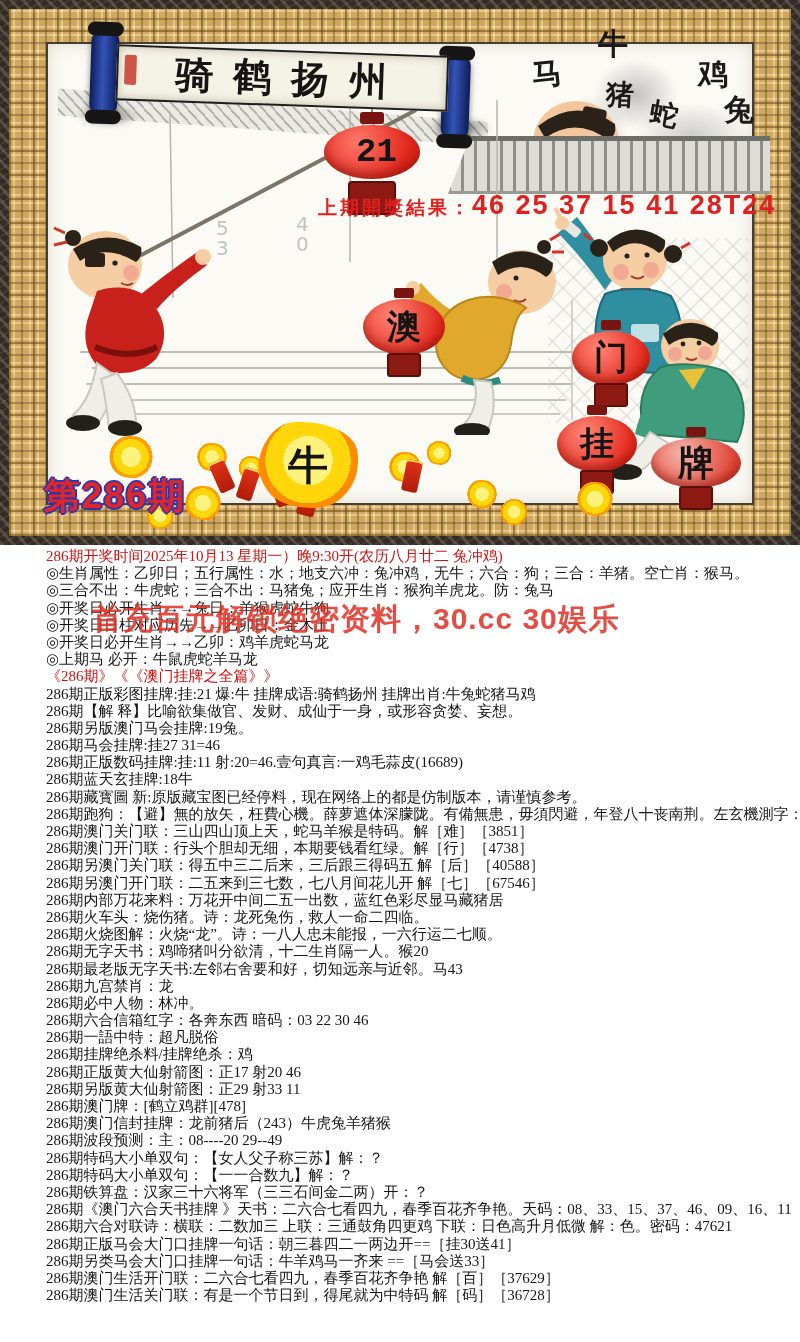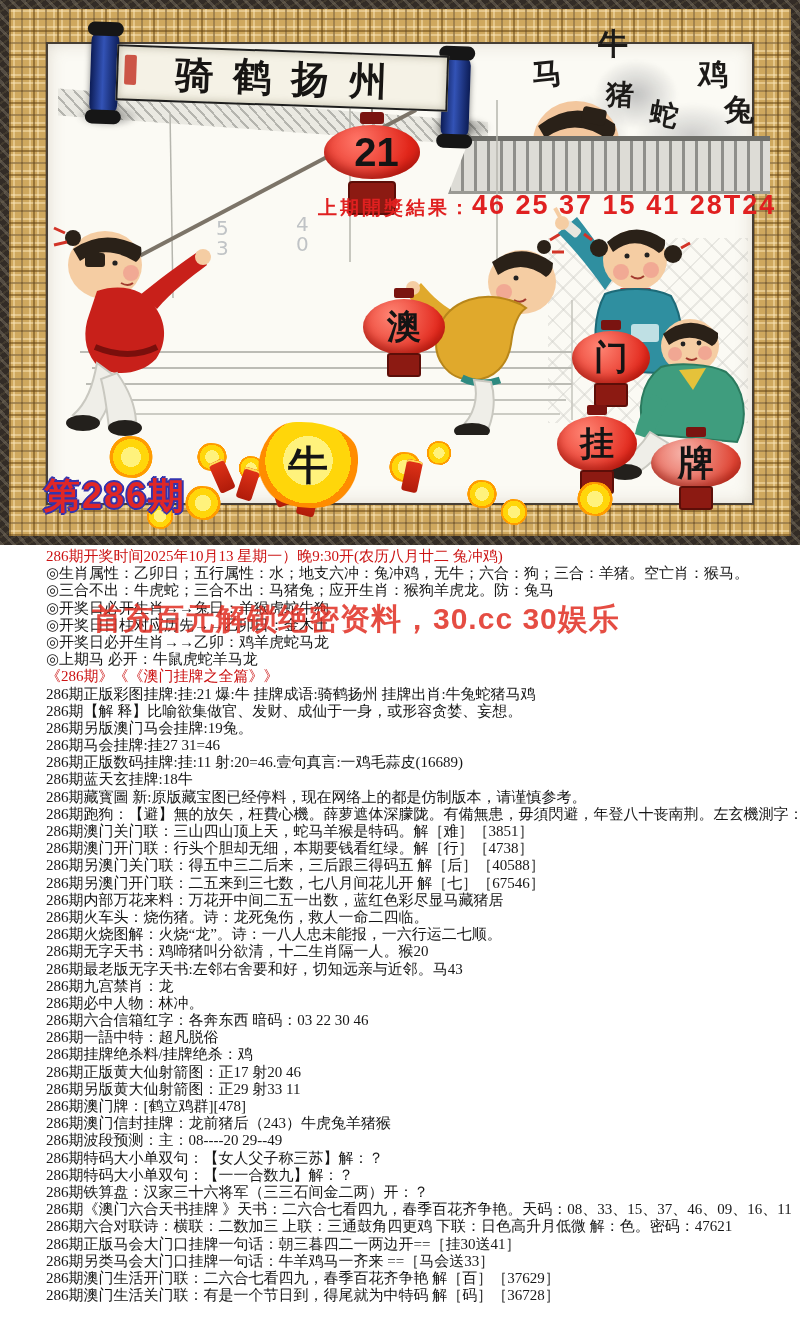--- a/index.html
+++ b/index.html
@@ -51,21 +51,21 @@
   .seal{position:absolute;left:36px;top:22px;width:12px;height:30px;background:#c43a2a;opacity:.85;border-radius:2px;}
   .roller-shadow{position:absolute;width:64px;height:24px;border-radius:50%;z-index:4;
       background:radial-gradient(closest-side,rgba(40,40,40,.55),transparent);filter:blur(2px);}
 
   
   .l21{position:absolute;left:323px;top:112px;z-index:6;width:98px;}
   .l21 .cap{width:24px;height:12px;background:#7a1410;margin:0 auto;border-radius:3px;}
   .l21 .ball{width:96px;height:54px;border-radius:50%;margin:1px auto 0;
       background:radial-gradient(circle at 35% 30%,#ff7668,#e2261a 72%);
       display:flex;align-items:center;justify-content:center;box-shadow:inset 0 -6px 10px rgba(120,10,5,.5);}
-  .l21 .num{font-size:40px;font-weight:bold;color:#141414;font-family:Liberation Sans, sans-serif;margin-left:9px;}
+  .l21 .num{font-size:34px;font-weight:bold;color:#141414;font-family:Liberation Mono, monospace;margin-left:9px;}
   .l21 .box{width:44px;height:30px;background:#8c1a12;border:2px solid #5c0e08;border-radius:4px;margin:2px auto 0;}
 
   
   .zo{position:absolute;z-index:4;font-weight:bold;color:#1c1a18;font-size:30px;}
 
   
   .result{position:absolute;left:318px;top:190px;z-index:6;white-space:nowrap;}
   .result .lab{font-size:19px;font-weight:bold;color:#e02020;letter-spacing:3px;}
   .result .nums{font-size:27px;font-weight:bold;color:#e02020;letter-spacing:2px;font-family:"Liberation Sans",sans-serif;}
 

